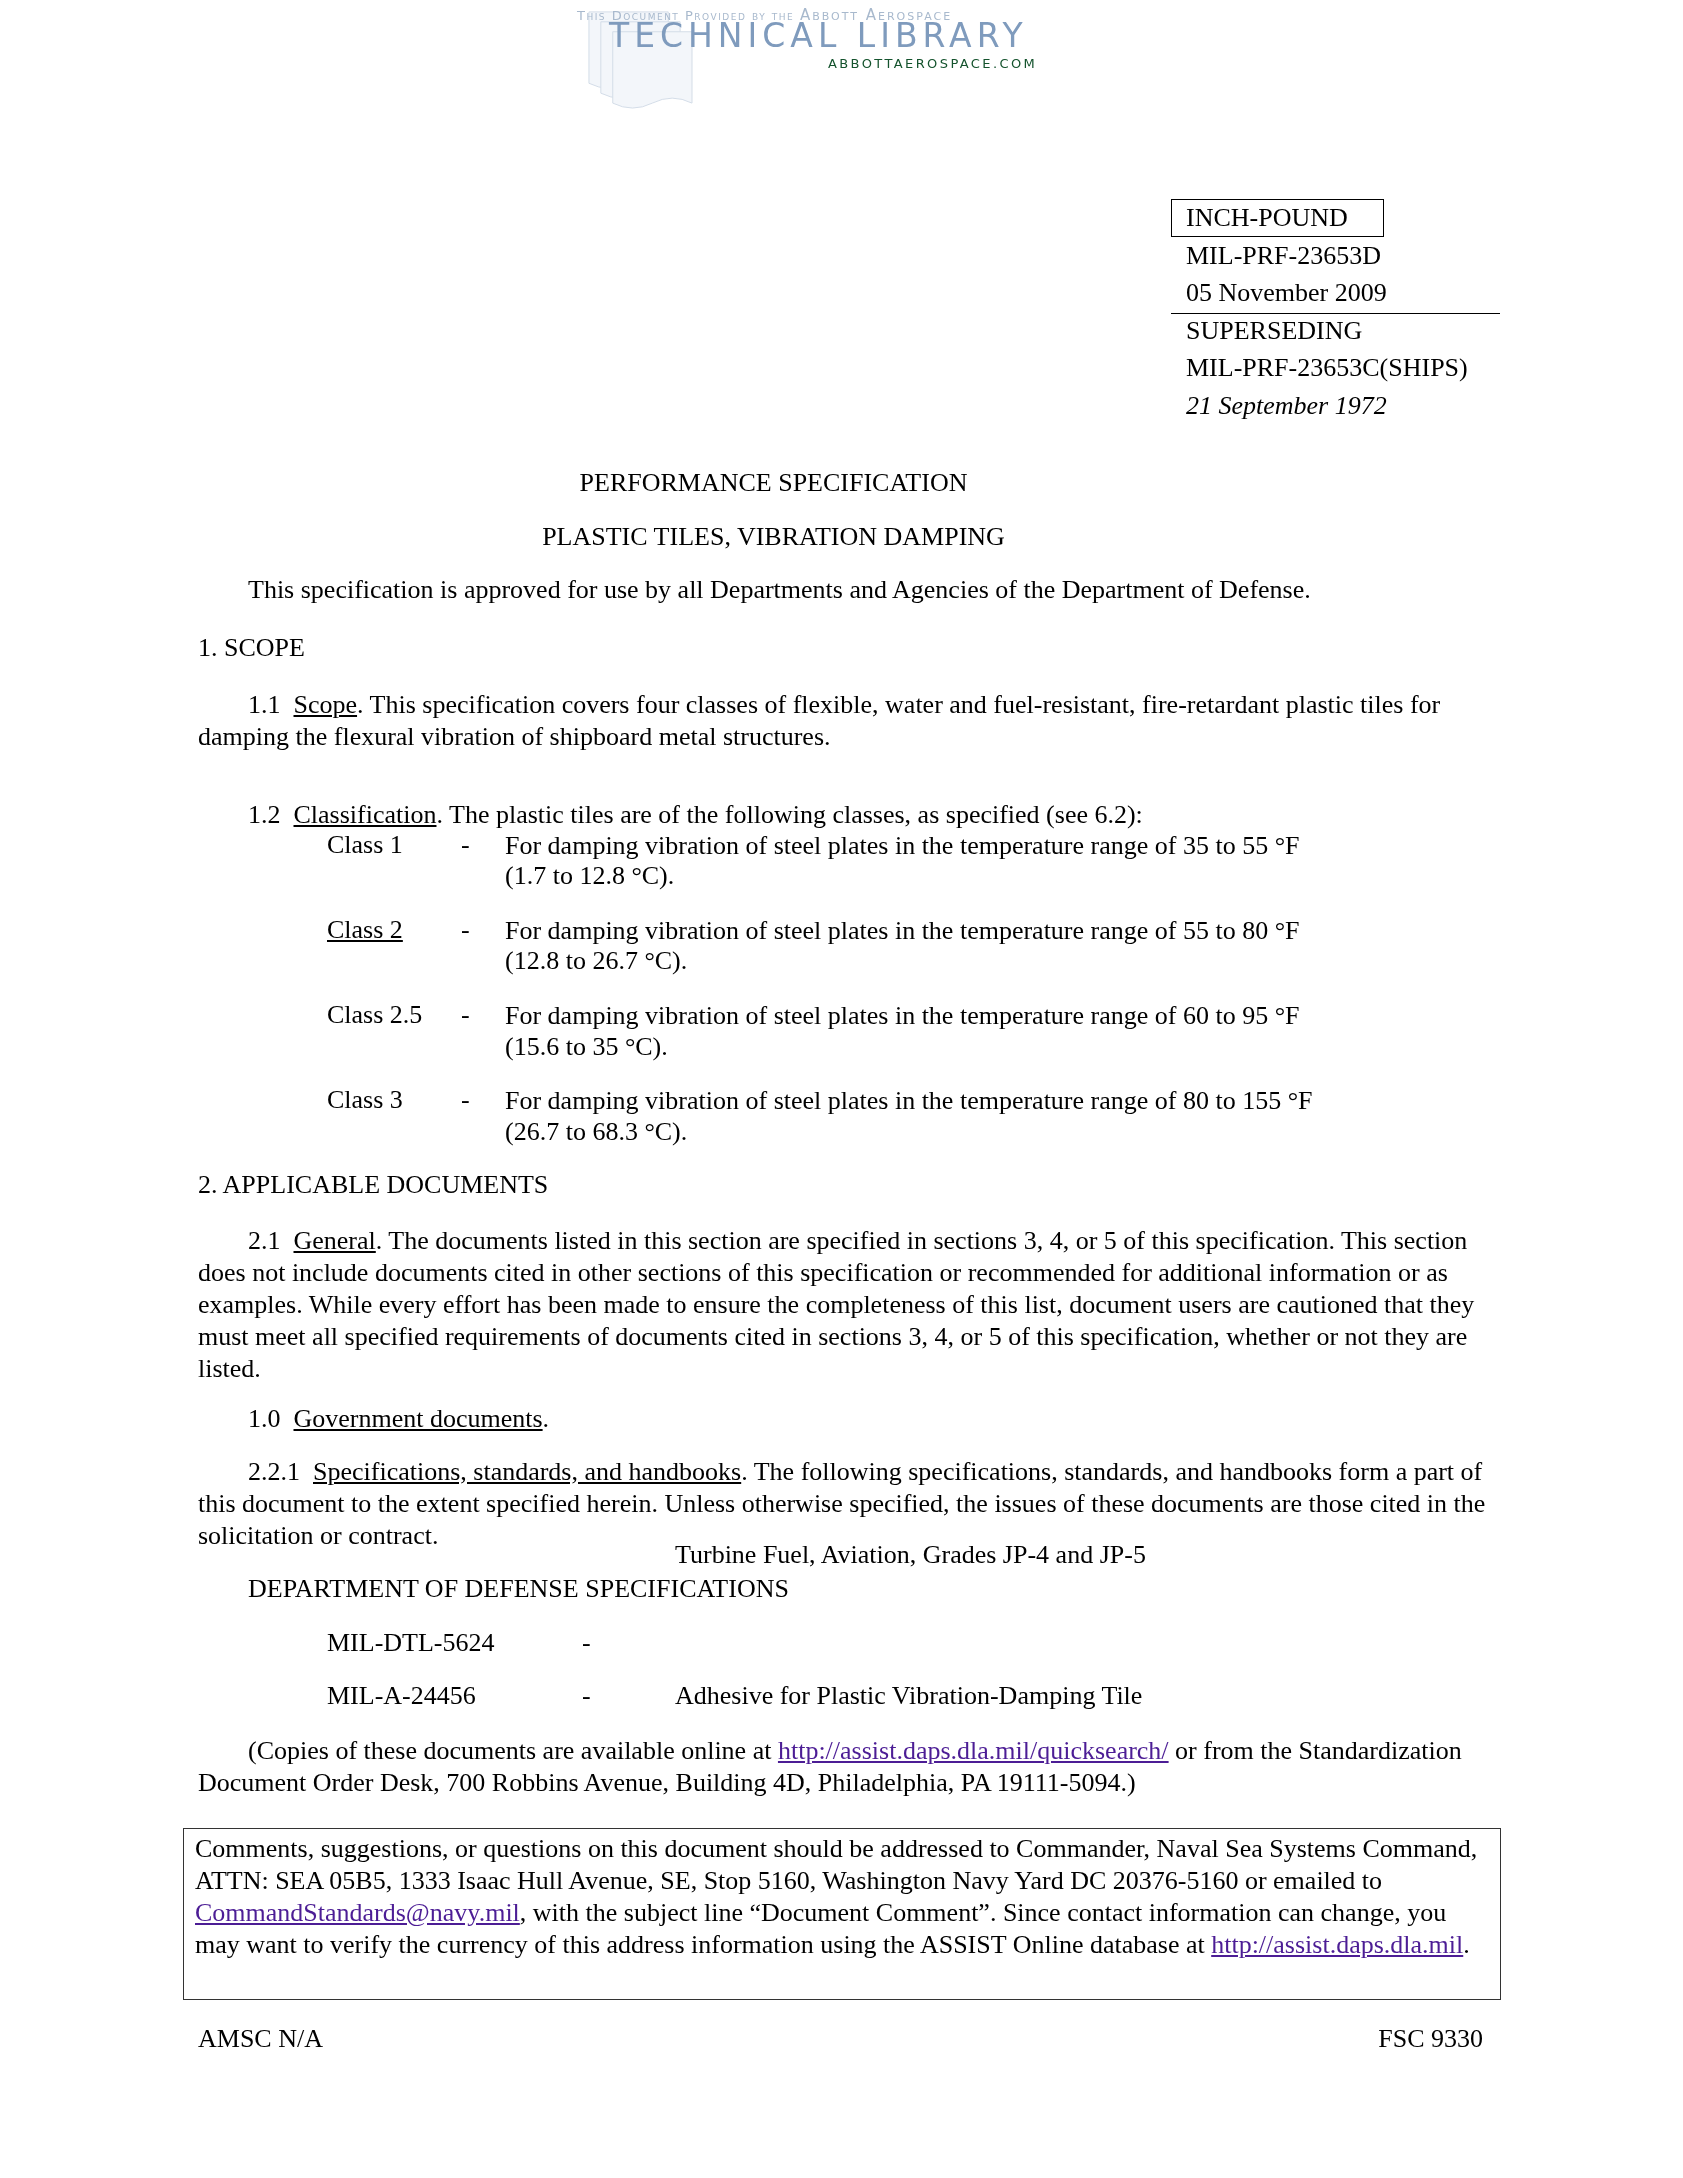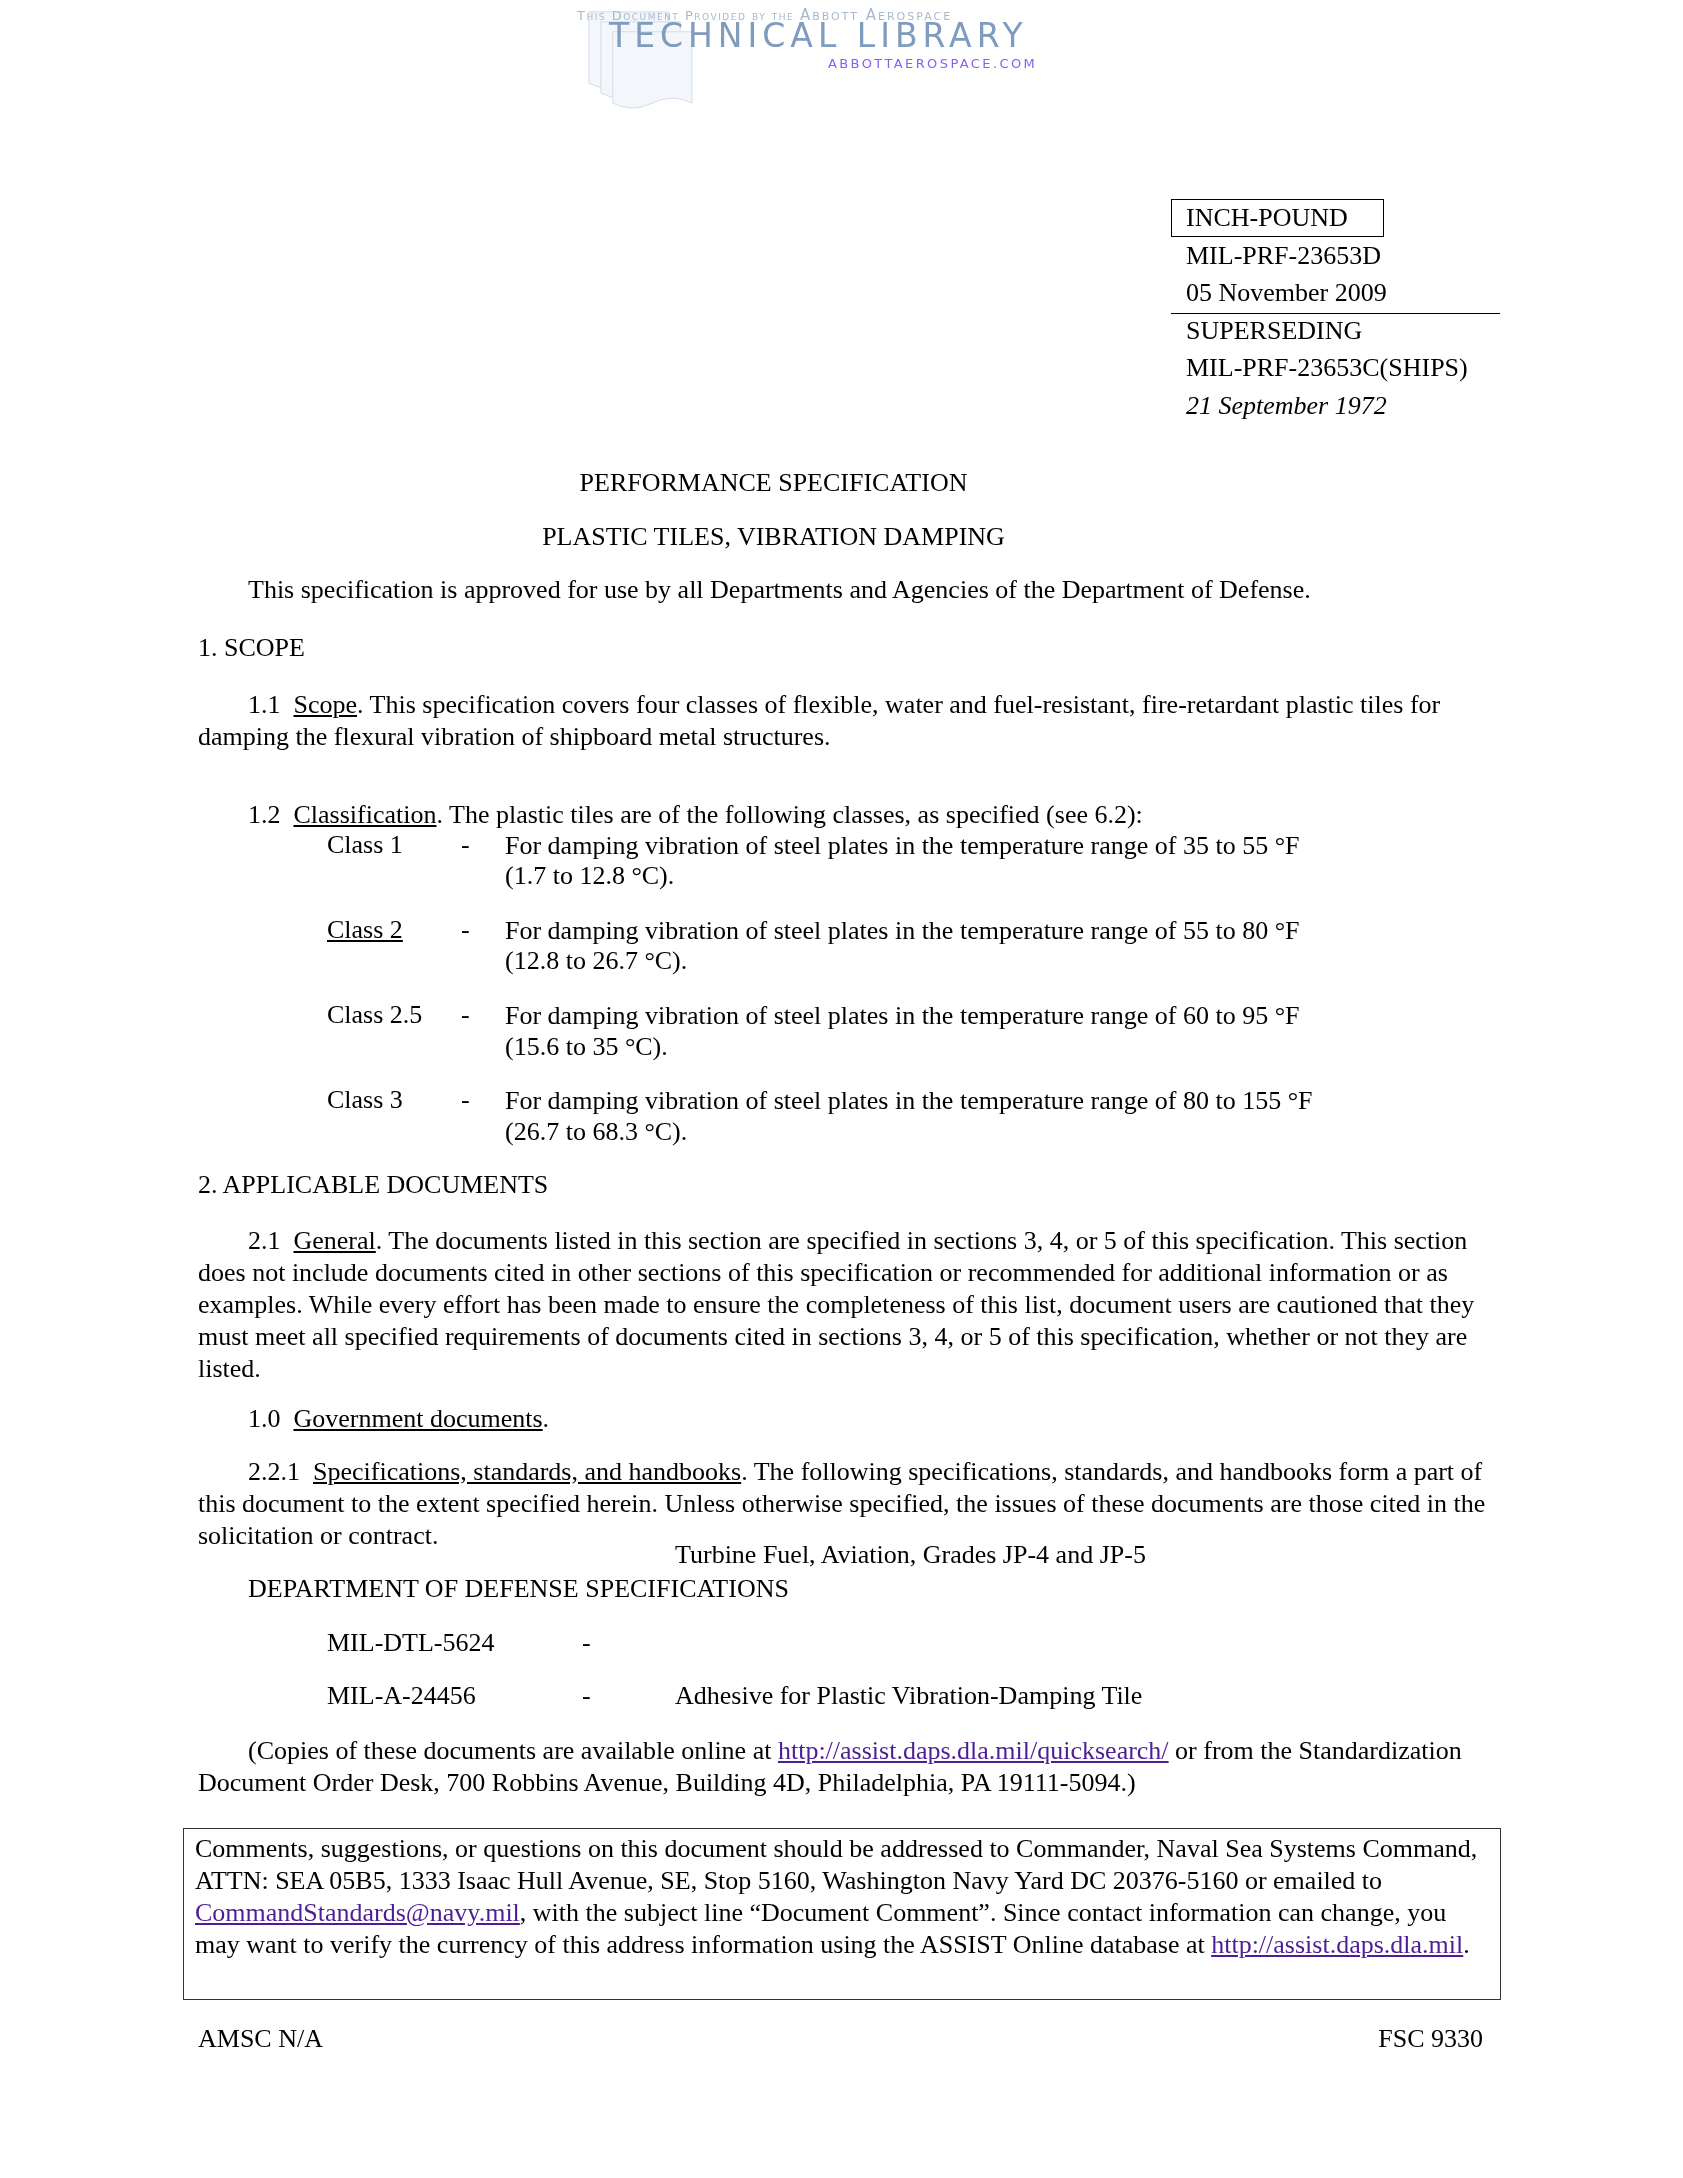--- a/index.html
+++ b/index.html
@@ -14,21 +14,21 @@
   u, .ul { text-decoration: underline; }
 
   
   .wm { position: absolute; left: 569px; top: 0; width: 515px; height: 114px; }
   .wm .line1 { position: absolute; left: 8px; top: 6px; font-family: "DejaVu Sans", sans-serif;
     font-size: 13px; letter-spacing: 1.5px; color: #a8b9cd; font-variant: small-caps; white-space: nowrap; }
   .wm .line1 .big { font-size: 15px; letter-spacing: 2px; }
   .wm .line2 { position: absolute; left: 40px; top: 16px; font-family: "DejaVu Sans", sans-serif;
     font-size: 33px; letter-spacing: 5px; color: #7f9bbd; white-space: nowrap; font-weight: normal; }
   .wm .line3 { position: absolute; left: 259px; top: 56px; font-family: "DejaVu Sans", sans-serif;
-    font-size: 13px; letter-spacing: 2.4px; color: #8b5cf6; white-space: nowrap; }
+    font-size: 13px; letter-spacing: 2.4px; color: #14532d; white-space: nowrap; }
   .wm svg { position: absolute; left: 0; top: 0; }
 
   
   .hdr-box { position: absolute; left: 1171px; top: 199px; width: 213px; height: 38px;
     border: 1.5px solid #000; box-sizing: border-box; }
   .hdr-line { position: absolute; left: 1186px; }
   .hdr-rule { position: absolute; left: 1171px; top: 313px; width: 329px; height: 0; border-top: 1.5px solid #000; }
 
   .center { position: absolute; left: 0; width: 1547px; text-align: center; }
 

